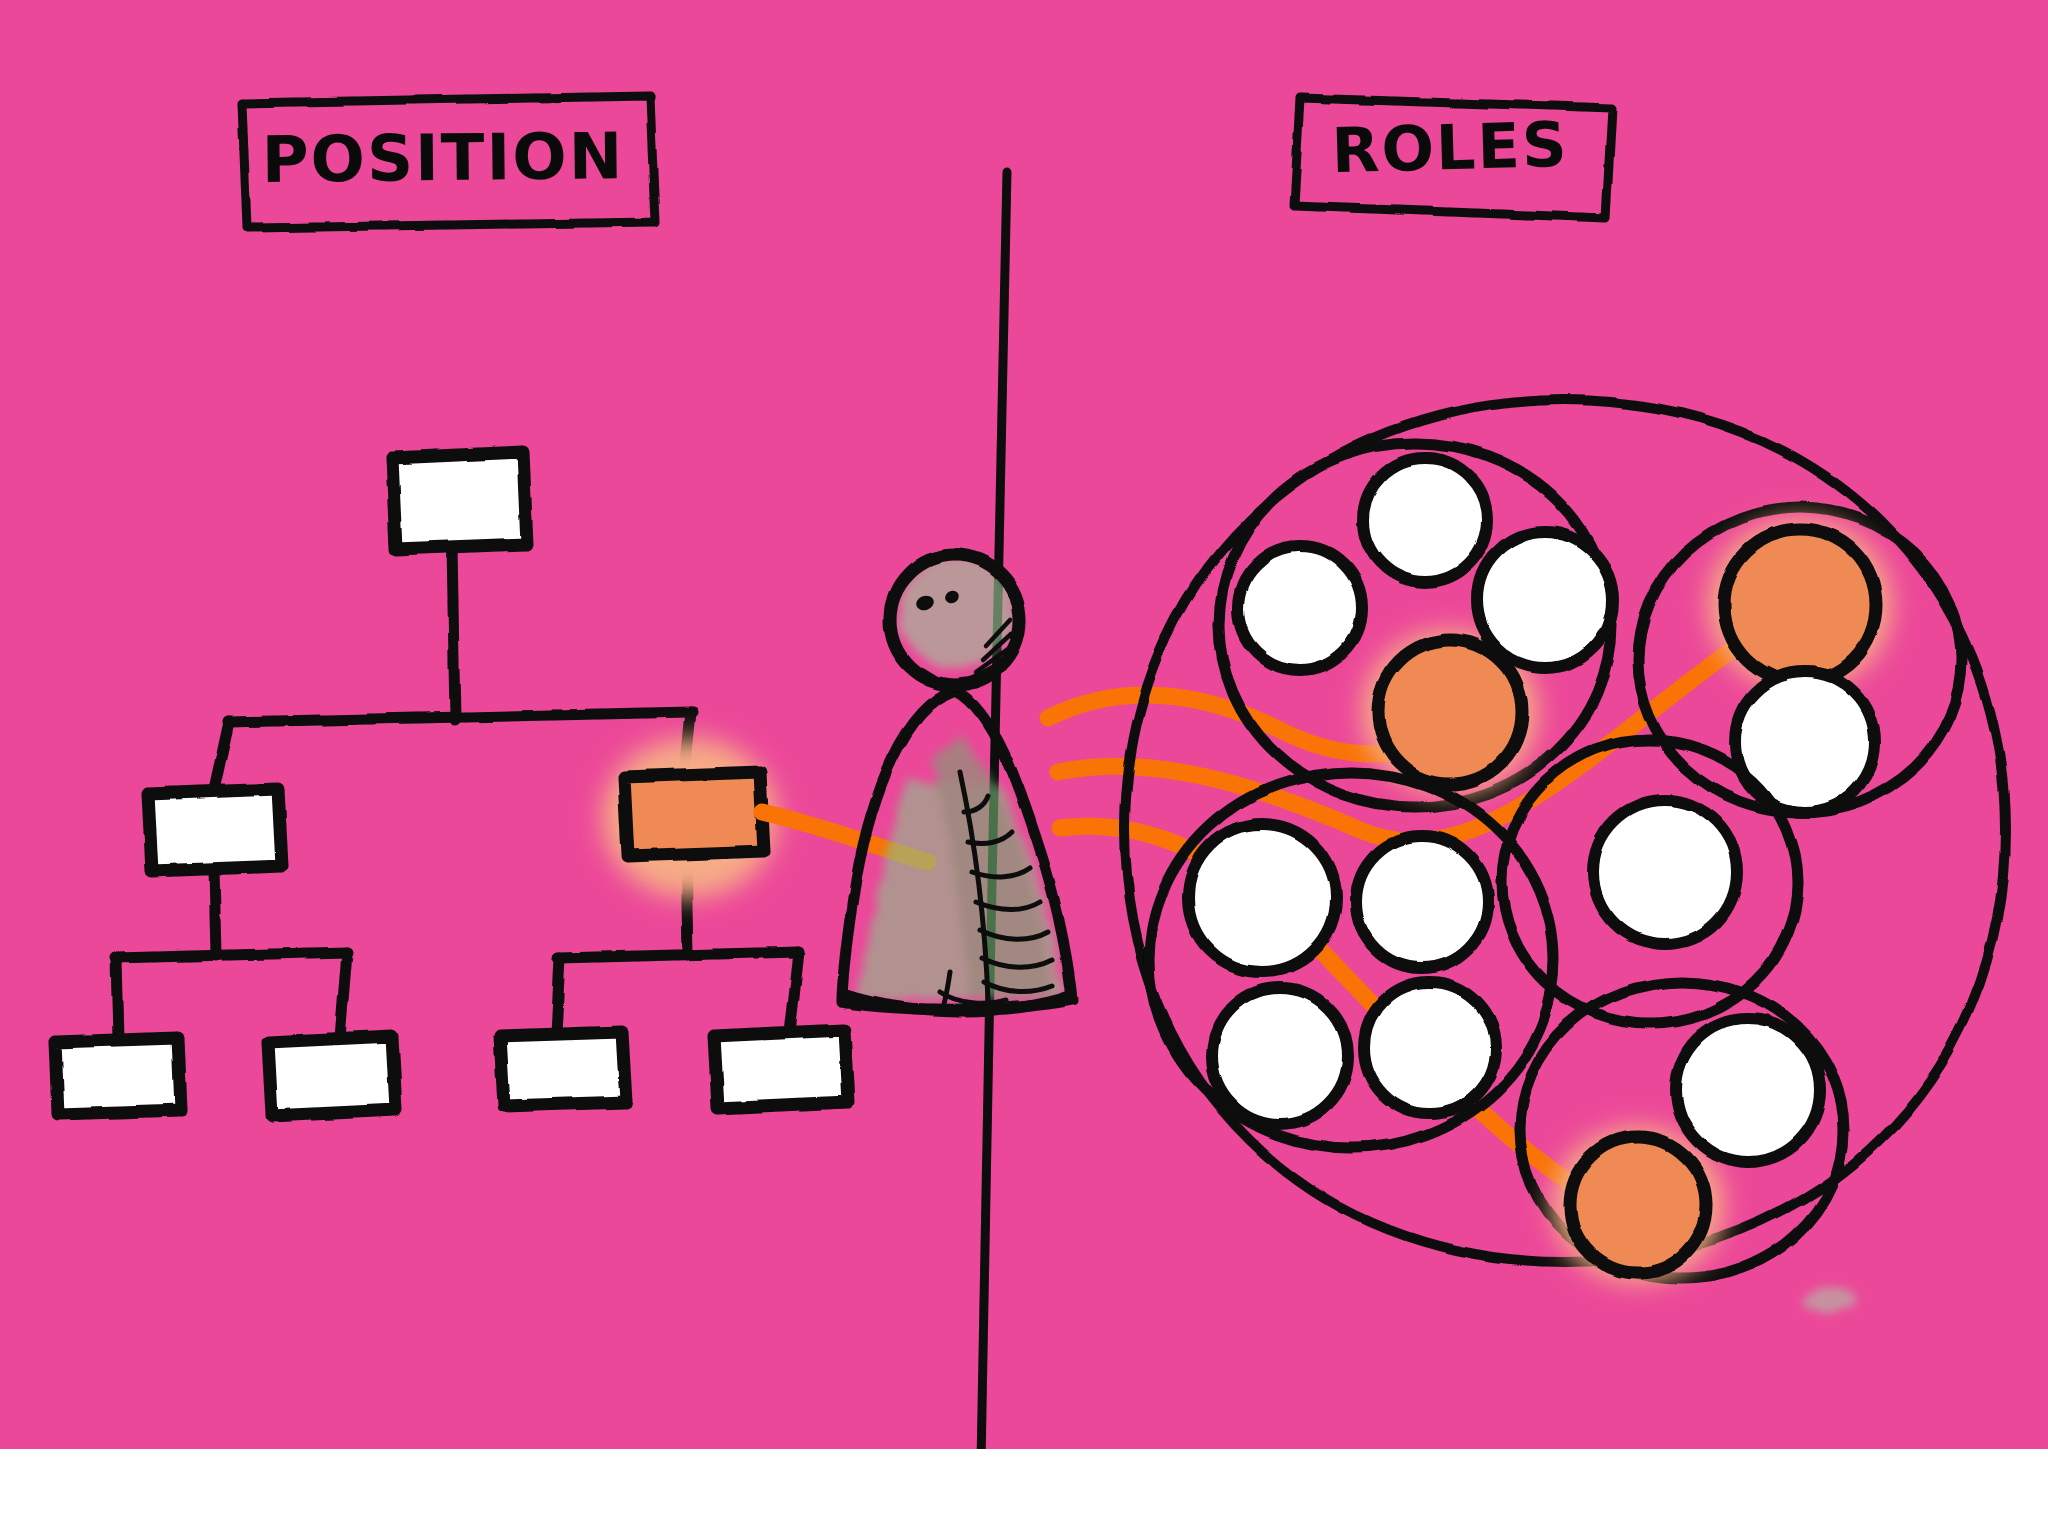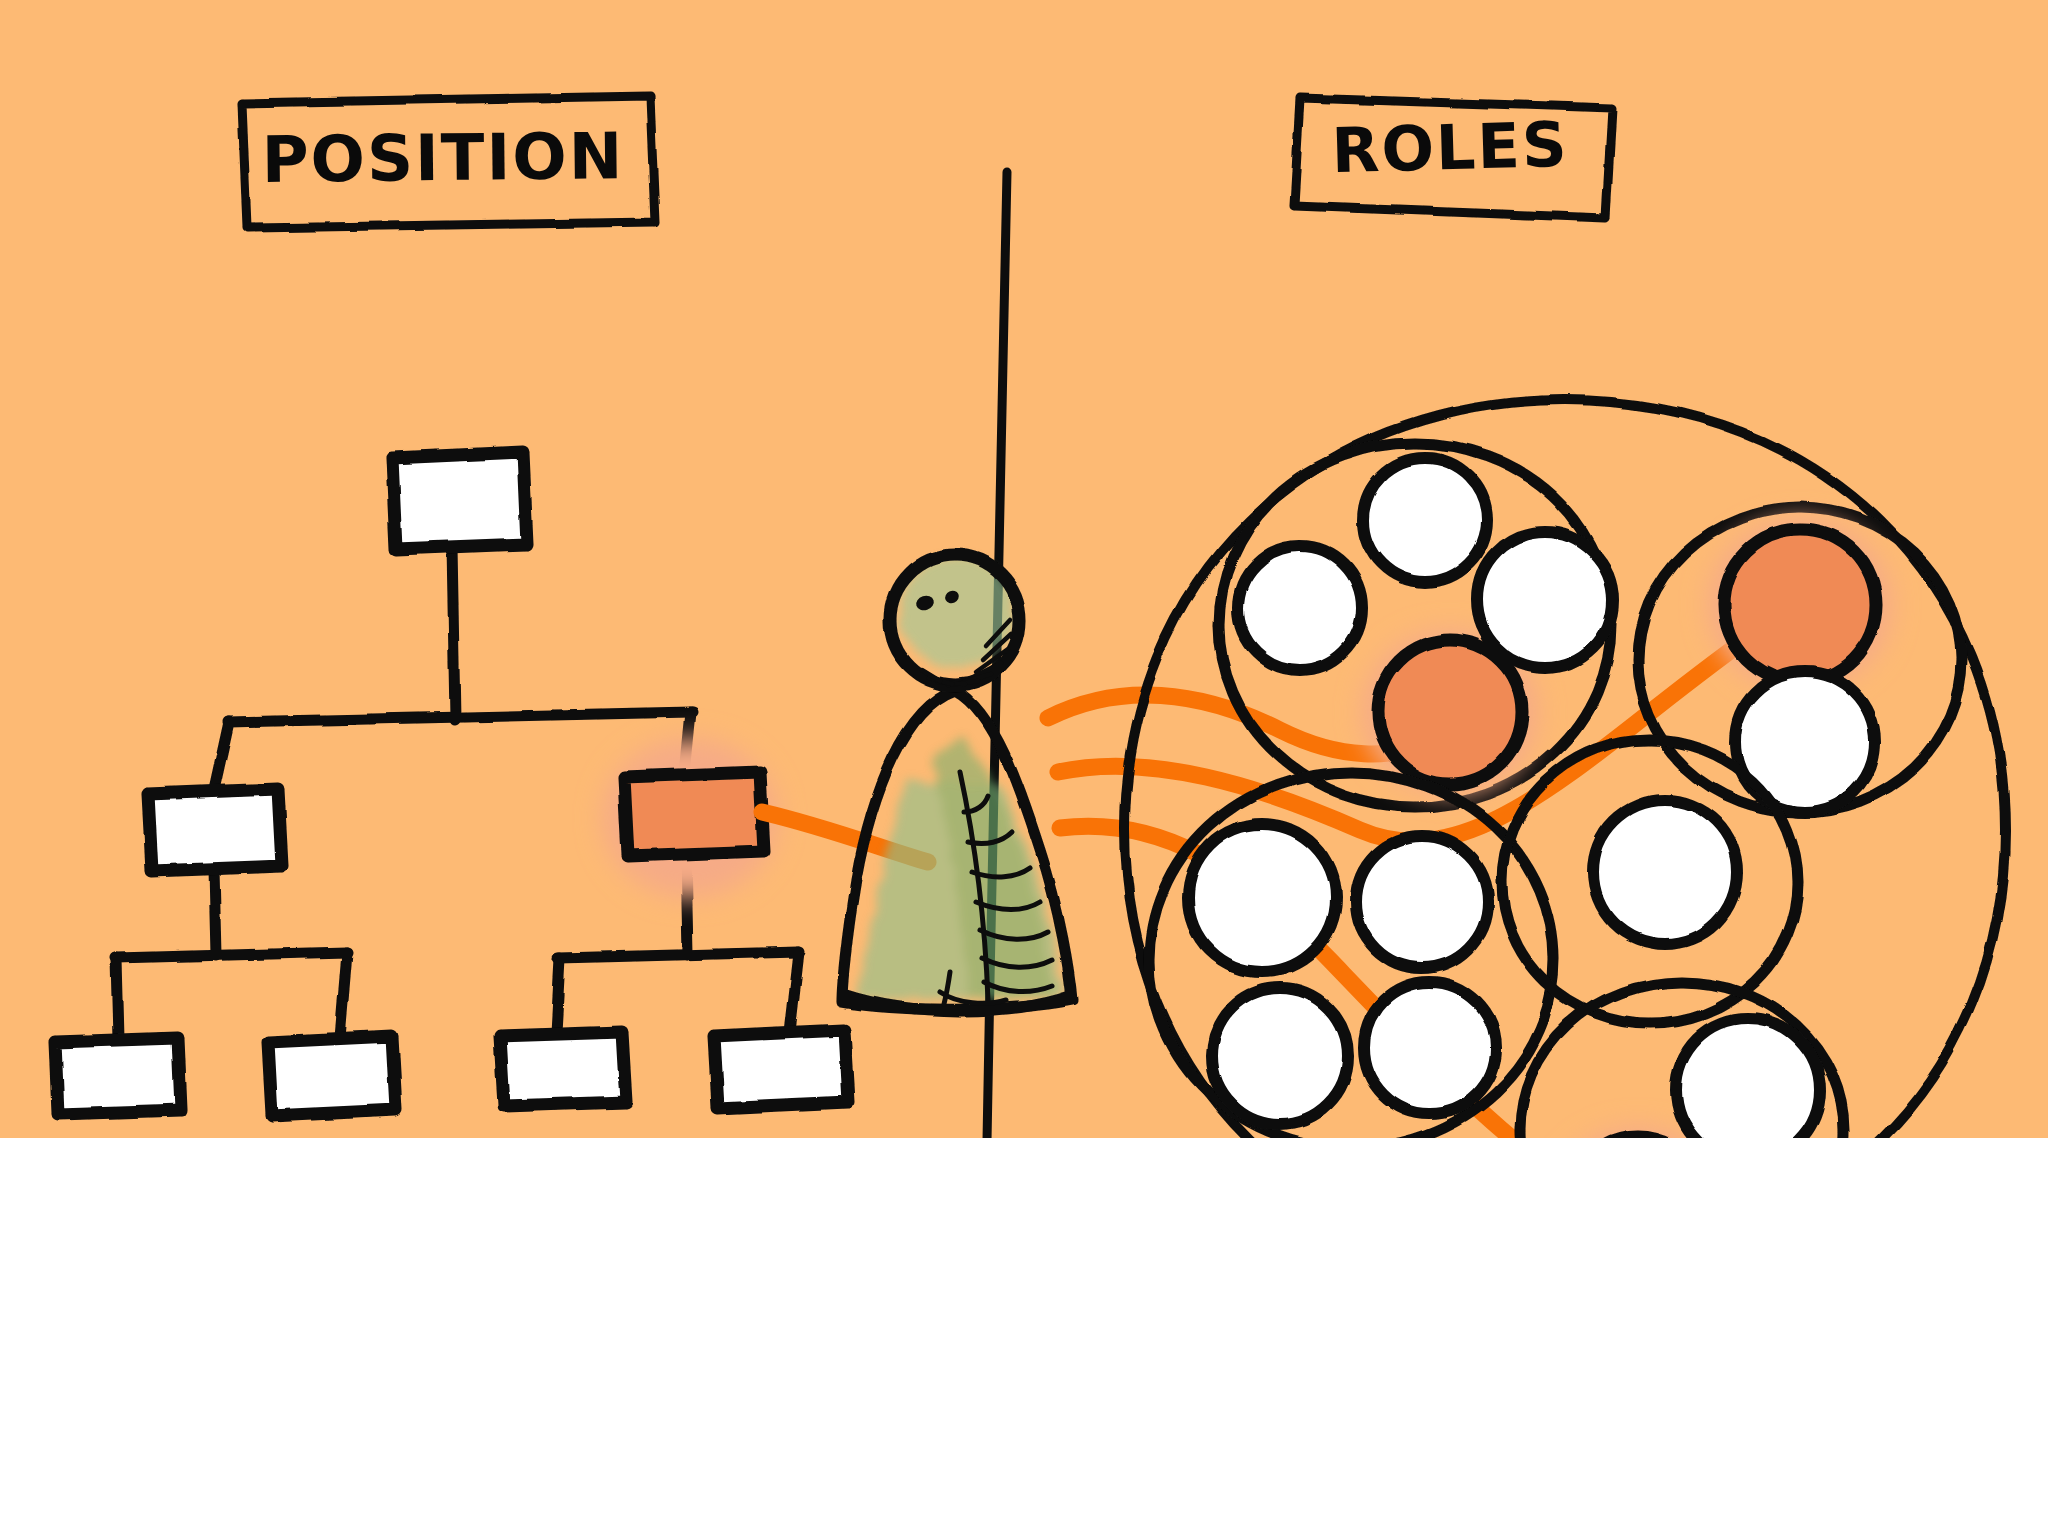--- a/index.html
+++ b/index.html
@@ -7,22 +7,22 @@
     margin: 0;
     padding: 0;
     background: #ffffff;
   }
   body {
     font-family: "Liberation Sans", sans-serif;
   }
   #stage {
     position: relative;
     width: 2048px;
-    height: 1138px;
-    background: #fdba74;
+    height: 1449px;
+    background: #ec4899;
     overflow: hidden;
   }
   #canvas {
     position: absolute;
     left: 0;
     top: 0;
     width: 2048px;
     height: 1536px;
   }
   .label-box {

